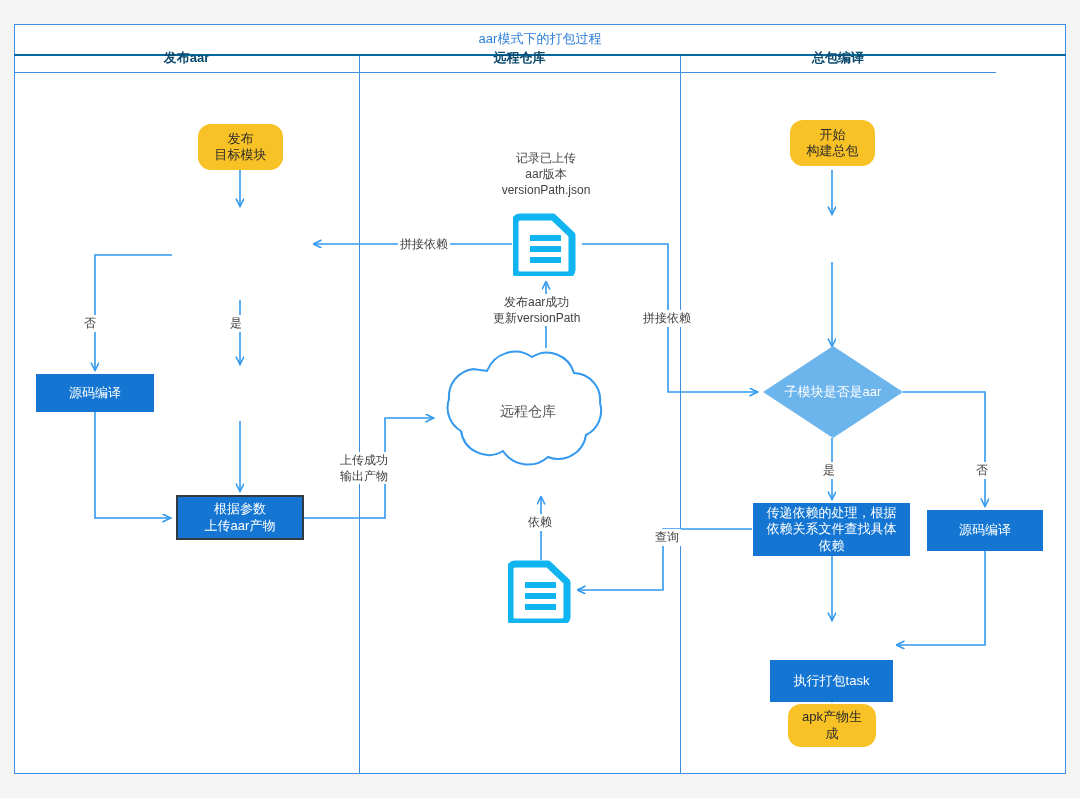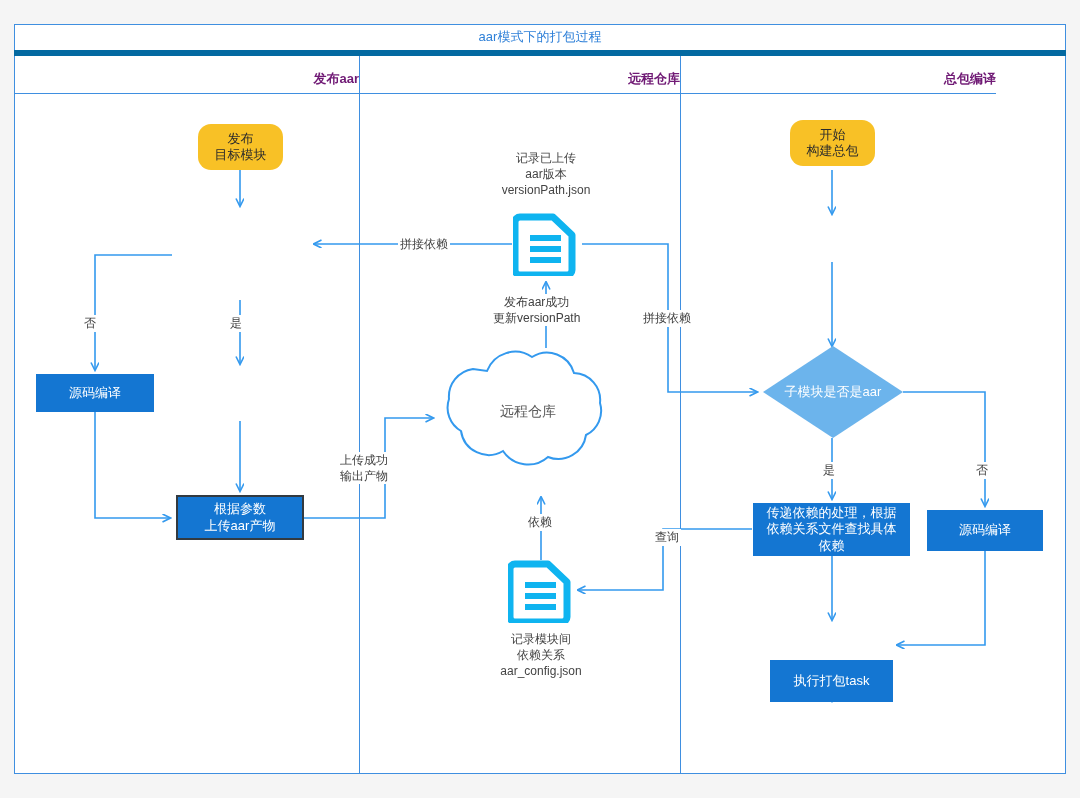--- a/index.html
+++ b/index.html
@@ -14,31 +14,31 @@
   .frame{
     position:absolute;
     left:14px;top:24px;
     width:1052px;height:750px;
     background:#ffffff;
     border:1px solid #3f8fe0;
     box-sizing:border-box;
   }
   .title-band{
     position:absolute;left:14px;top:24px;width:1052px;height:32px;
-    border-bottom:6px solid #0369a1;
+    border-bottom:2px solid #0369a1;
     box-sizing:border-box;
     display:flex;align-items:center;justify-content:center;
     color:#2f80d8;font-size:13px;
   }
   .lane-head{
-    position:absolute;top:64px;height:30px;
+    position:absolute;top:43px;height:30px;
     box-sizing:border-box;
     border-bottom:1px solid #3f8fe0;
-    display:flex;align-items:center;justify-content:flex-end;
-    color:#701a75;font-size:13px;font-weight:bold;
+    display:flex;align-items:center;justify-content:center;
+    color:#0c4a6e;font-size:13px;font-weight:bold;
   }
   .lane-div{
     position:absolute;top:56px;width:1px;height:718px;
     background:#3f8fe0;
   }
   
   .node{position:absolute;box-sizing:border-box;display:flex;
         align-items:center;justify-content:center;text-align:center;
         line-height:1.25;}
   .term{
@@ -213,23 +213,20 @@
 
   <div class="docicon" style="left:508px;top:558px;width:66px;height:65px;">
     <svg width="66" height="65" viewBox="0 0 66 65">
       <path d="M7,6 h33 l19,18 v35 a5,5 0 0 1 -5,5 h-47 a5,5 0 0 1 -5,-5 v-48 a5,5 0 0 1 5,-5 z" fill="#ffffff" stroke="#0fb4f0" stroke-width="7" stroke-linejoin="round"></path>
       <rect x="17" y="24" width="31" height="6" fill="#0fb4f0"></rect>
       <rect x="17" y="35" width="31" height="6" fill="#0fb4f0"></rect>
       <rect x="17" y="46" width="31" height="6" fill="#0fb4f0"></rect>
     </svg>
   </div>
 
-  <div class="note" style="left:461px;top:631px;width:160px;">
-    <span id="n-config_doc_note">记录模块间<br>依赖关系<br>aar_config.json</span>
-  </div>
 
   <div class="edge-label" style="left:653px;top:529px;">
     <span>查询</span>
   </div>
 
   <div class="edge-label" style="left:641px;top:310px;">
     <span>拼接依赖</span>
   </div>
 
   <div class="node term" style="left:790px;top:120px;width:85px;height:46px;align-items:center;">
@@ -256,14 +253,17 @@
   </div>
 
   <div class="node proc" style="left:927px;top:510px;width:116px;height:41px;">
     <span id="n-source_compile_right">源码编译</span>
   </div>
 
   <div class="node proc" style="left:770px;top:624px;width:123px;height:42px;margin-top:36px;">
     <span id="n-run_pack_task">执行打包task</span>
   </div>
 
+  <div class="node term" style="left:788px;top:704px;width:88px;height:43px;">
+    <span id="n-apk_generated">apk产物生<br>成</span>
+  </div>
 
 </div>
 
 </body></html>

